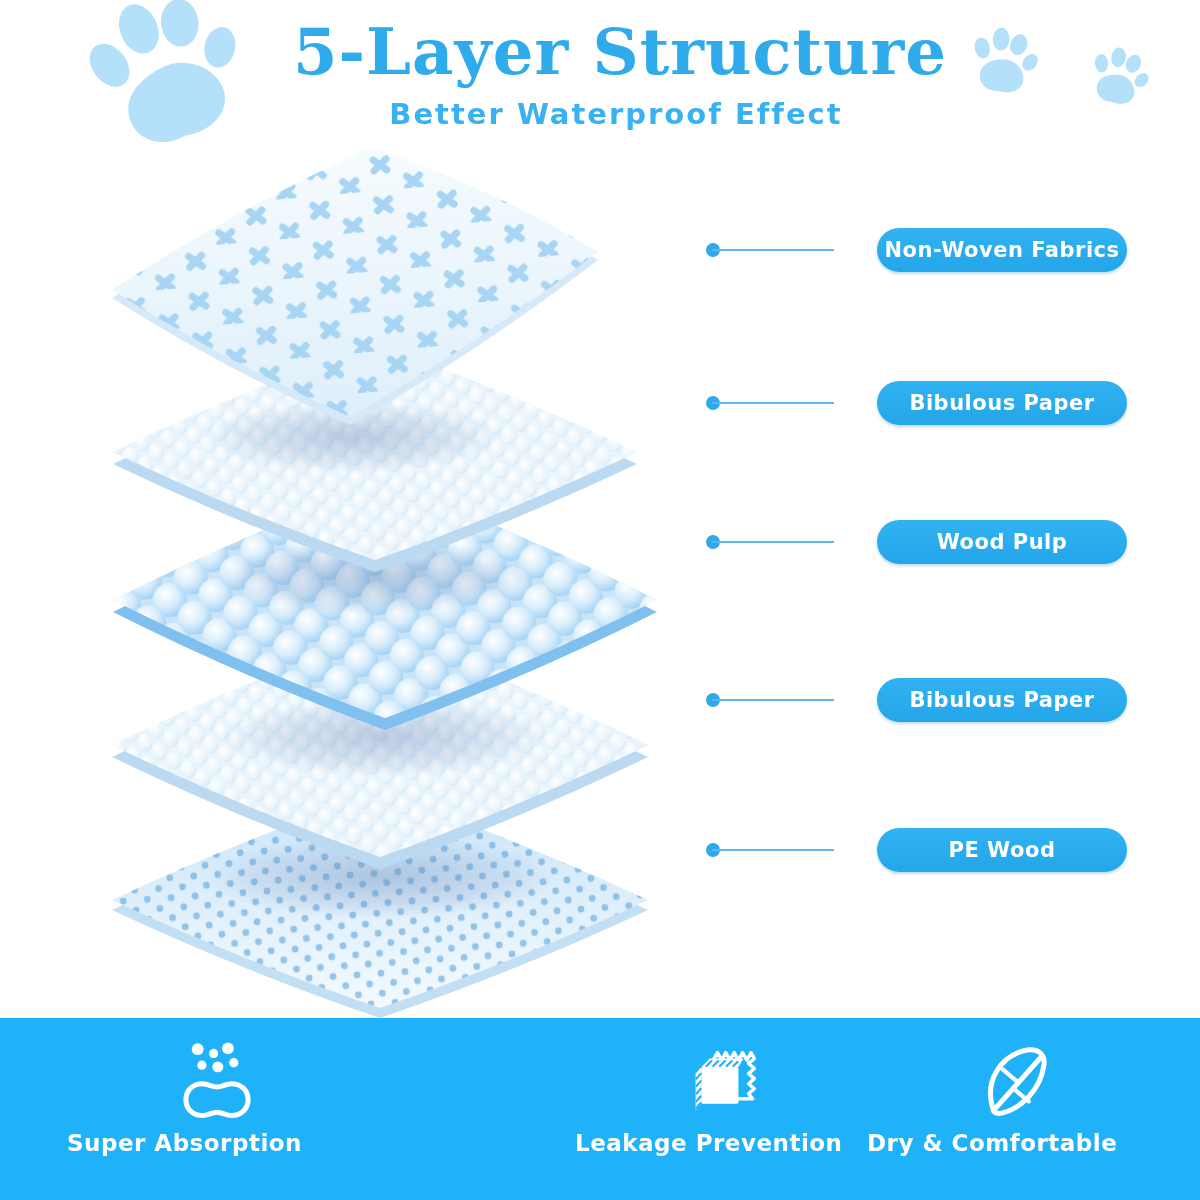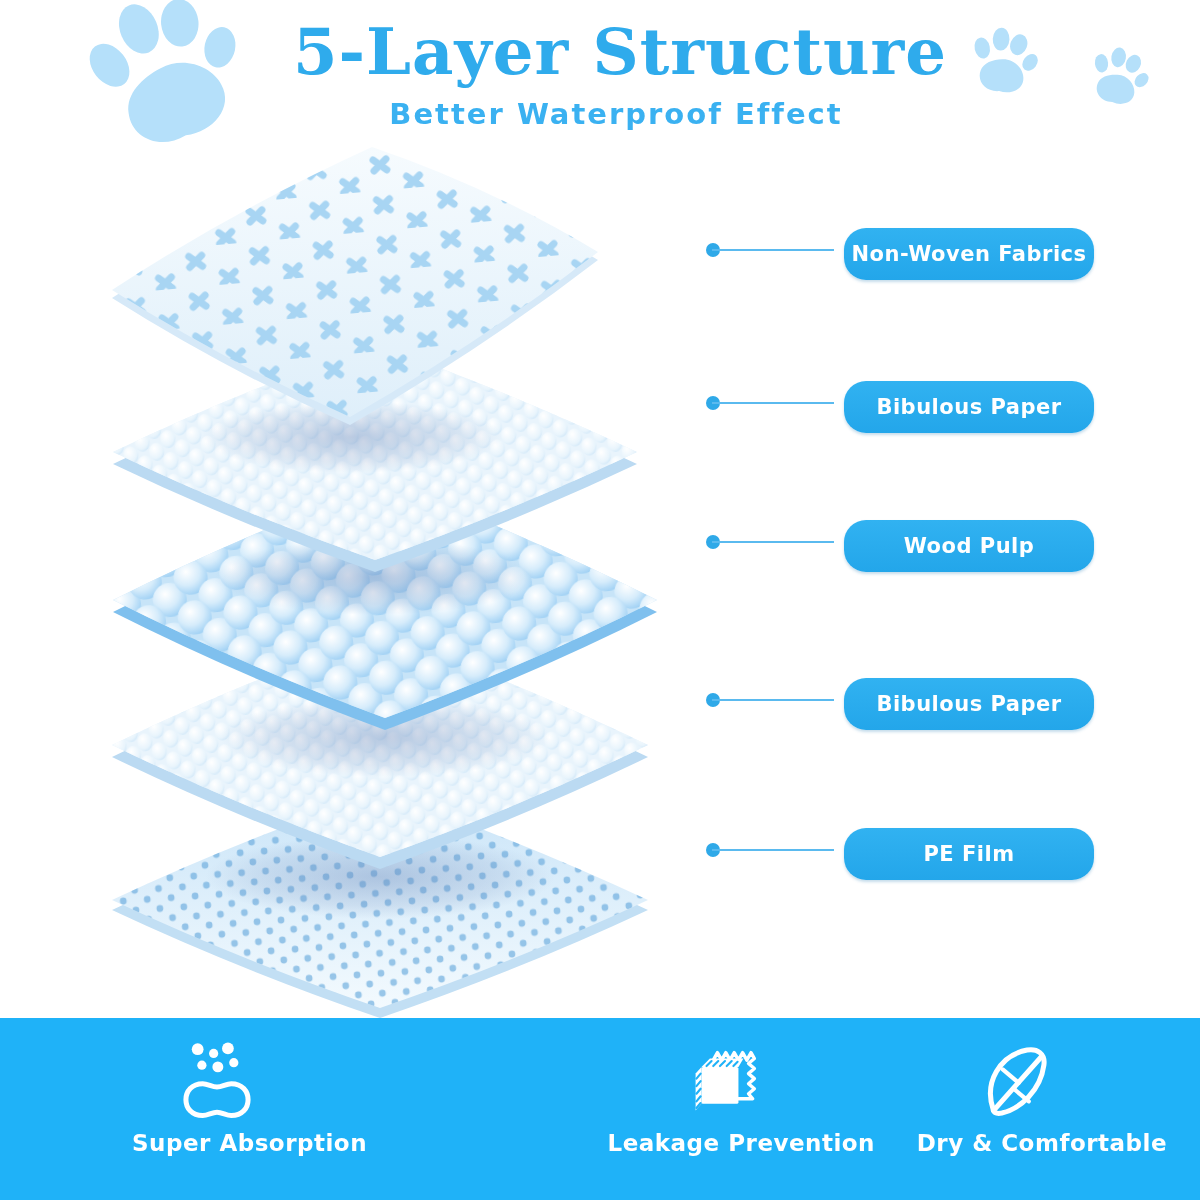--- a/index.html
+++ b/index.html
@@ -26,32 +26,32 @@
   .stack-art{position:absolute;left:40px;top:140px;width:660px;height:880px;}
   
   .callout-dot{
     position:absolute;left:706px;width:14px;height:14px;border-radius:50%;
     background:#2FA9E8;
   }
   .callout-line{
     position:absolute;left:712px;width:122px;height:2px;background:#5ABAEF;
   }
   .callout-pill{
-    position:absolute;left:844px;width:250px;height:52px;border-radius:22px;
+    position:absolute;left:877px;width:250px;height:44px;border-radius:22px;
     background:linear-gradient(#31B2F1,#23A6EA);
     box-shadow:0 2px 3px rgba(25,115,175,0.25);
     color:#ffffff;font-weight:bold;font-size:21px;letter-spacing:0.5px;
     display:flex;align-items:center;justify-content:center;
   }
   
   .feature-bar{
     position:absolute;left:0;top:1018px;width:1200px;height:182px;
     background:#1FB2F8;
   }
-  .feature{position:absolute;top:22px;width:300px;text-align:right;}
+  .feature{position:absolute;top:22px;width:300px;text-align:left;}
   .feature .ficon{display:block;margin:0 auto;width:92px;height:84px;}
   .feature .flabel{
     margin-top:6px;color:#ffffff;font-weight:bold;font-size:23px;letter-spacing:0.5px;
   }
   .f1{left:67px;}  .f2{left:318px;}  .f3{left:575px;}  .f4{left:867px;}
 </style>
 </head>
 <body>
 
 <svg width="0" height="0" style="position:absolute" aria-hidden="true">
@@ -225,21 +225,21 @@
   <div class="callout-pill" style="top:520px">Wood Pulp</div>
 </div>
 <div>
   <div class="callout-dot" style="top:693px"></div>
   <div class="callout-line" style="top:699px"></div>
   <div class="callout-pill" style="top:678px">Bibulous Paper</div>
 </div>
 <div>
   <div class="callout-dot" style="top:843px"></div>
   <div class="callout-line" style="top:849px"></div>
-  <div class="callout-pill" style="top:828px">PE Film</div>
+  <div class="callout-pill" style="top:828px">PE Wood</div>
 </div>
 
 <div class="feature-bar">
 
   <div class="feature f1">
     <svg class="ficon" viewBox="0 0 100 100">
       <g fill="#FFFFFF">
         <circle cx="27" cy="11" r="7"></circle>
           <circle cx="46" cy="16" r="5.5"></circle>
           <circle cx="63" cy="10" r="7"></circle>

